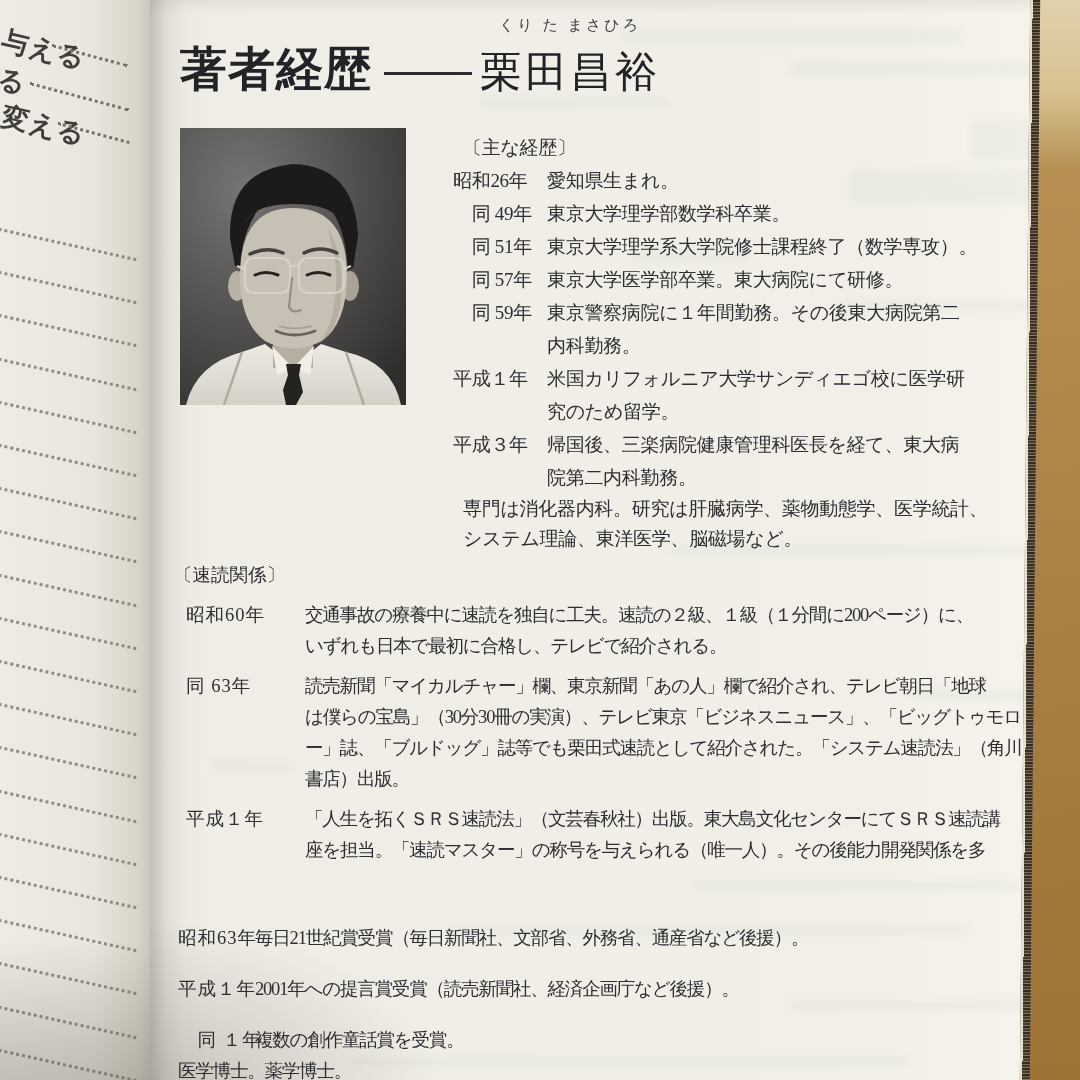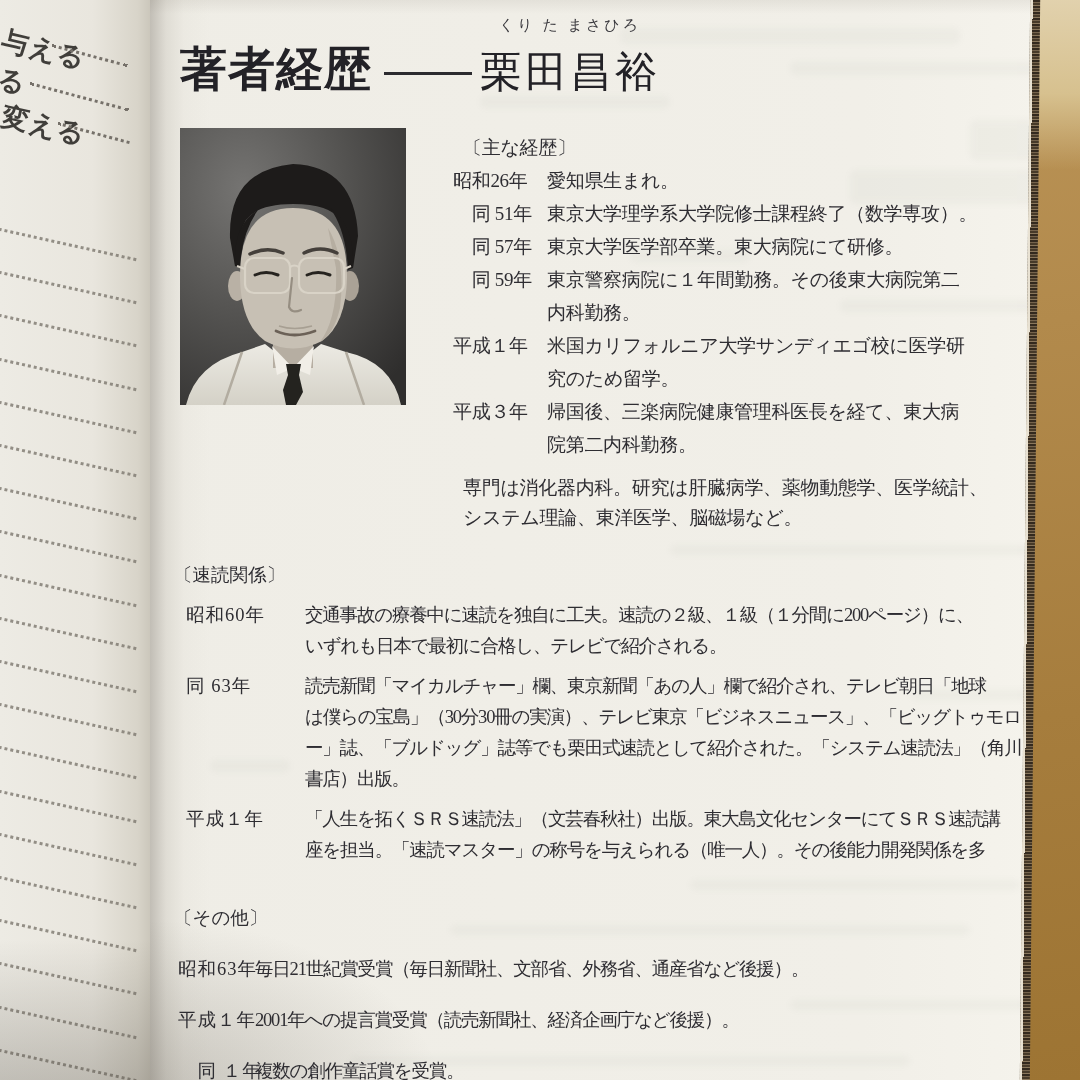--- a/index.html
+++ b/index.html
@@ -50,21 +50,21 @@
   
   .portrait{position:absolute;left:30px;top:128px;width:226px;height:277px;}
 
   
   .bio{position:absolute;left:303px;top:131px;width:575px;
        font-size:19px;letter-spacing:-0.3px;}
   .bio .sec-heading{margin-left:10px;line-height:33px;}
   .bio .entry{display:flex;margin-top:0;}
   .bio .label{flex:none;width:94px;line-height:33px;white-space:nowrap;}
   .bio .line{line-height:33px;white-space:nowrap;}
-  .bio .notes{margin-left:10px;margin-top:12px;}
+  .bio .notes{margin-left:10px;margin-top:0;}
   .bio .notes .line{line-height:30px;}
 
   
   .wide{position:absolute;left:20px;width:850px;font-size:18.5px;letter-spacing:-1.2px;}
   .wide .sec-heading{line-height:31px;margin-left:4px;margin-bottom:6px;letter-spacing:0;}
   .wide .entry{display:flex;}
   .wide .label{flex:none;line-height:31px;white-space:nowrap;letter-spacing:1px;
                padding-left:8px;box-sizing:border-box;}
   .wide .line{line-height:31px;white-space:nowrap;}
   #section-1{top:560px;}
@@ -203,20 +203,26 @@
 
     <div class="bio" id="section-0">
         <div class="sec-heading">〔主な経歴〕</div>
         <div class="entry">
           <div class="label">昭和26年</div>
           <div class="lines">
             <div class="line">愛知県生まれ。</div>
           </div>
         </div>
         <div class="entry">
+          <div class="label">　同 49年</div>
+          <div class="lines">
+            <div class="line">東京大学理学部数学科卒業。</div>
+          </div>
+        </div>
+        <div class="entry">
           <div class="label">　同 51年</div>
           <div class="lines">
             <div class="line">東京大学理学系大学院修士課程終了（数学専攻）。</div>
           </div>
         </div>
         <div class="entry">
           <div class="label">　同 57年</div>
           <div class="lines">
             <div class="line">東京大学医学部卒業。東大病院にて研修。</div>
           </div>
@@ -267,21 +273,20 @@
         </div>
         <div class="entry">
           <div class="label">平成１年</div>
           <div class="lines">
             <div class="line">「人生を拓くＳＲＳ速読法」（文芸春秋社）出版。東大島文化センターにてＳＲＳ速読講</div>
             <div class="line">座を担当。「速読マスター」の称号を与えられる（唯一人）。その後能力開発関係を多</div>
           </div>
         </div>
       </div>
     <div class="wide" id="section-2">
-        <div class="sec-heading">〔その他〕</div>
         <div class="entry">
           <div class="label">昭和63年</div>
           <div class="lines">
             <div class="line">毎日21世紀賞受賞（毎日新聞社、文部省、外務省、通産省など後援）。</div>
           </div>
         </div>
         <div class="entry">
           <div class="label">平成１年</div>
           <div class="lines">
             <div class="line">2001年への提言賞受賞（読売新聞社、経済企画庁など後援）。</div>

